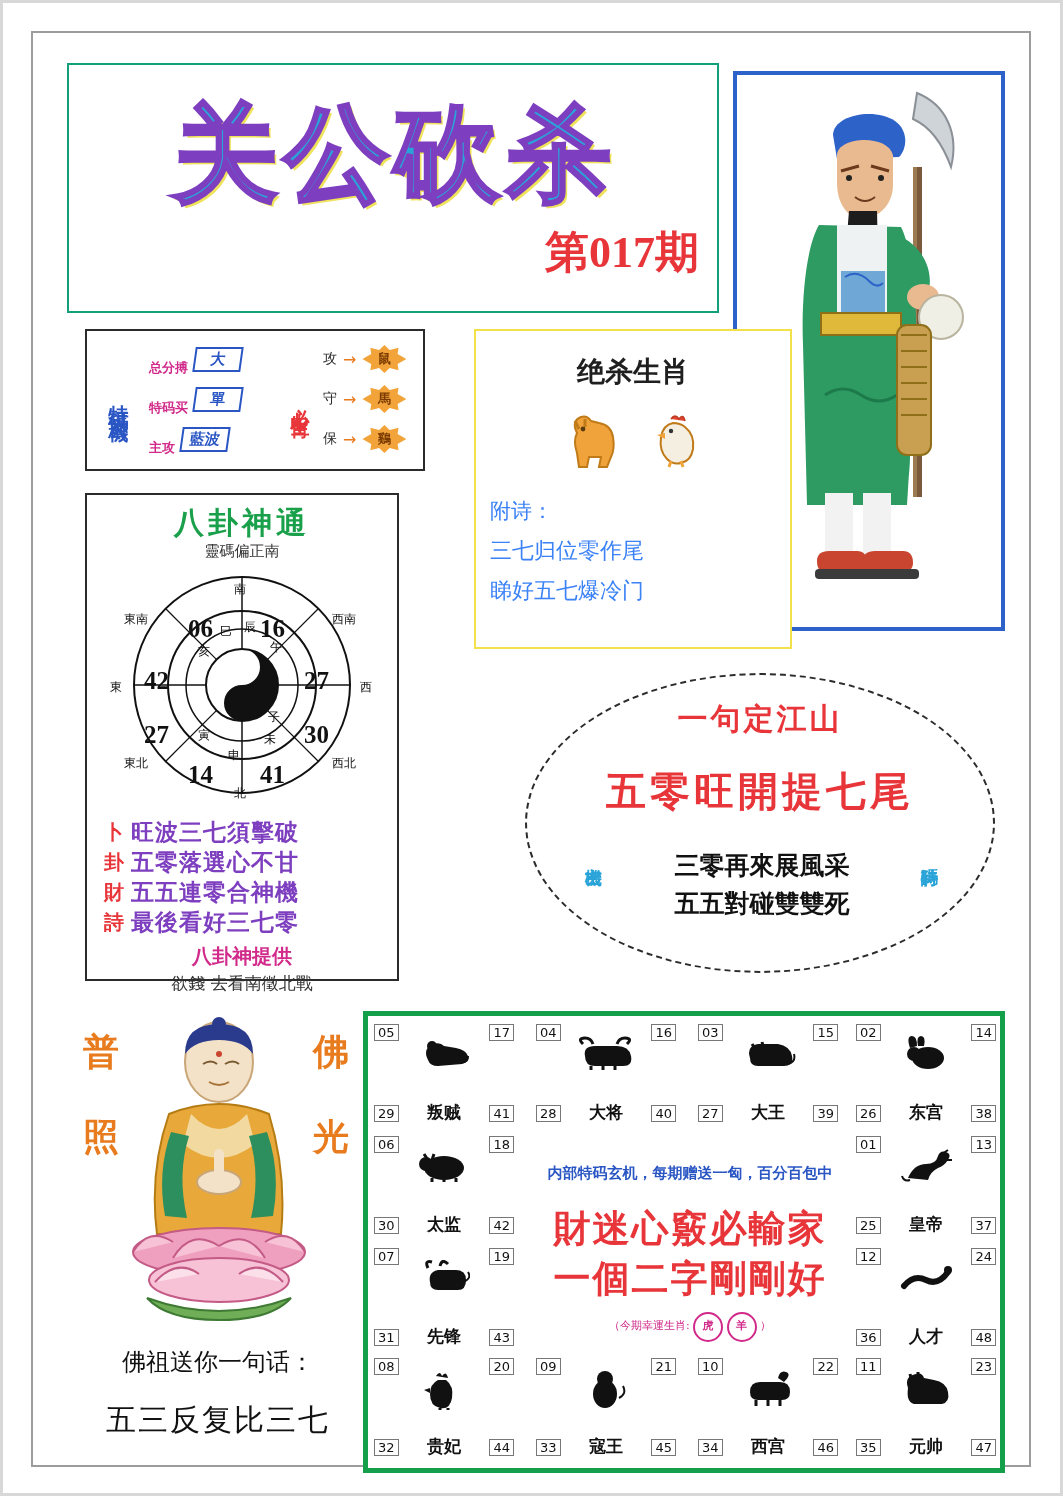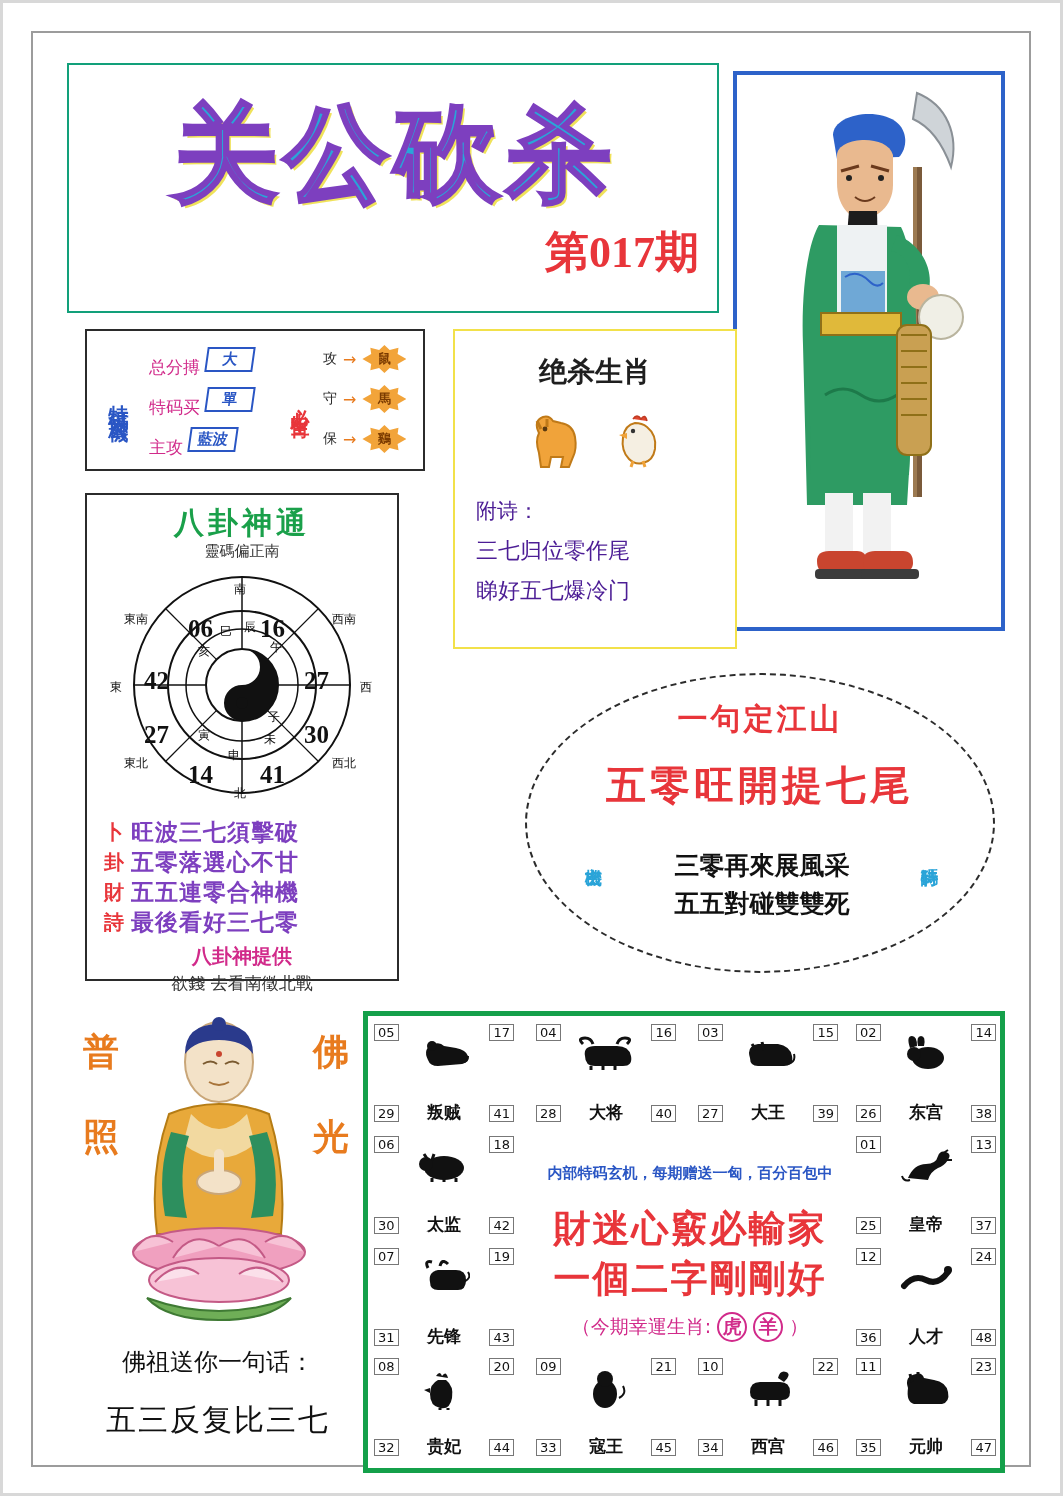--- a/index.html
+++ b/index.html
@@ -50,47 +50,47 @@
 
   
   .info-box{
     position:absolute;left:52px;top:296px;width:340px;height:142px;
     border:2px solid #2b2b2b;background:#fff;box-sizing:border-box;
   }
   .info-col1{position:absolute;left:8px;top:8px;width:48px;text-align:center;
     color:#2a56c4;font-weight:bold;font-size:20px;line-height:40px;}
   .info-col2{position:absolute;left:62px;top:8px;width:120px;}
   .info-row{height:40px;display:flex;align-items:center;gap:6px;}
-  .info-label{font-size:17px;color:#d12a8a;font-weight:normal;margin-top:17px;}
+  .info-label{font-size:13px;color:#d12a8a;font-weight:bold;margin-top:17px;}
   .badge{
     display:inline-block;min-width:34px;padding:1px 5px;text-align:center;
     border:2px solid #2a56c4;color:#2a56c4;font-size:15px;font-weight:bold;
     transform:skewX(-8deg);
   }
   .info-col3{position:absolute;left:188px;top:6px;width:42px;text-align:center;
     color:#e8353a;font-weight:bold;font-size:19px;line-height:33px;}
   .info-col4{position:absolute;left:236px;top:8px;width:100px;}
   .srow{height:40px;display:flex;align-items:center;gap:6px;}
   .sch{font-size:14px;color:#2b2b2b;}
   .arrow{color:#e87b1e;font-size:16px;}
   .starlab{
     position:relative;display:inline-block;width:44px;height:28px;
     background:#f2a43a;color:#7a3a00;font-size:13px;font-weight:bold;
     line-height:28px;text-align:center;
     clip-path:polygon(50% 0%,62% 18%,82% 10%,80% 32%,100% 50%,80% 68%,82% 90%,62% 82%,50% 100%,38% 82%,18% 90%,20% 68%,0% 50%,20% 32%,18% 10%,38% 18%);
   }
 
   
   .jue-box{
-    position:absolute;left:420px;top:296px;width:284px;height:320px;
+    position:absolute;left:441px;top:296px;width:318px;height:320px;
     border:2px solid #f2e14a;background:#fff;box-sizing:border-box;
   }
   .jue-title{text-align:center;margin-top:22px;font-size:28px;font-weight:bold;color:#1f1f1f;}
   .jue-animals{display:flex;justify-content:center;gap:26px;margin-top:20px;}
-  .jue-poem{margin-top:22px;padding-left:14px;font-size:22px;color:#4c1d95;line-height:40px;margin-left:7px;}
+  .jue-poem{margin-top:22px;padding-left:14px;font-size:22px;color:#3b82f6;line-height:40px;}
   .jue-poem .lab{font-size:21px;}
 
   
   .bagua-box{
     position:absolute;left:52px;top:460px;width:314px;height:488px;
     border:2px solid #2b2b2b;background:#fff;box-sizing:border-box;
   }
   .bagua-title{text-align:center;margin-top:8px;font-size:30px;font-weight:bold;color:#1aa04a;letter-spacing:4px;}
   .bagua-sub{text-align:center;font-size:15px;color:#333;margin-top:-2px;}
   .bagua-wrap{position:relative;width:300px;height:250px;margin:2px auto 0;}
@@ -102,21 +102,21 @@
   .poem-text{color:#7d3fbf;font-weight:bold;font-size:23px;letter-spacing:1px;}
   .bagua-credit{text-align:center;color:#d12a8a;font-weight:bold;font-size:20px;margin-top:6px;}
   .bagua-credit2{text-align:center;color:#333;font-size:17px;margin-top:2px;}
 
   
   .ellipse-box{
     position:absolute;left:492px;top:640px;width:470px;height:300px;
     border:2px dashed #2b2b2b;border-radius:50%;box-sizing:border-box;background:#fff;
   }
   .ell-title{text-align:center;margin-top:24px;font-size:30px;font-weight:bold;color:#e8353a;letter-spacing:3px;}
-  .ell-main{text-align:center;margin-top:18px;font-size:40px;font-weight:bold;color:#e8353a;letter-spacing:4px;}
+  .ell-main{text-align:center;margin-top:24px;font-size:40px;font-weight:bold;color:#e8353a;letter-spacing:4px;}
   .ell-side-l{position:absolute;left:52px;top:180px;width:26px;font-size:17px;color:#2aa4d8;font-weight:bold;line-height:22px;text-align:center;}
   .ell-side-r{position:absolute;right:52px;top:180px;width:26px;font-size:17px;color:#2aa4d8;font-weight:bold;line-height:22px;text-align:center;}
   .ell-poem{position:absolute;left:0;top:172px;width:470px;text-align:center;font-size:25px;font-weight:bold;color:#111;line-height:38px;}
 
   
   .buddha-area{position:absolute;left:40px;top:975px;width:290px;height:470px;}
   .pu{position:absolute;left:10px;top:20px;font-size:36px;font-weight:bold;color:#e87b1e;}
   .zhao{position:absolute;left:10px;top:105px;font-size:36px;font-weight:bold;color:#e87b1e;}
   .fo{position:absolute;left:240px;top:20px;font-size:36px;font-weight:bold;color:#e87b1e;}
   .guang{position:absolute;left:240px;top:105px;font-size:36px;font-weight:bold;color:#e87b1e;}
@@ -133,21 +133,21 @@
   .zn.tl{left:4px;top:2px;}
   .zn.tr{right:4px;top:2px;}
   .zn.bl{left:4px;bottom:6px;}
   .zn.br{right:4px;bottom:6px;}
   .zname{position:absolute;left:0;bottom:4px;width:148px;text-align:center;font-size:17px;color:#111;font-weight:bold;}
   .zicon{position:absolute;left:0;top:14px;width:148px;text-align:center;}
 
   .center-note{position:absolute;left:132px;top:148px;width:380px;text-align:center;font-size:15px;color:#2a56c4;font-weight:bold;}
   .center-red1{position:absolute;left:122px;top:188px;width:400px;text-align:center;font-size:37px;font-weight:bold;color:#e8353a;letter-spacing:2px;}
   .center-red2{position:absolute;left:122px;top:238px;width:400px;text-align:center;font-size:37px;font-weight:bold;color:#e8353a;letter-spacing:2px;}
-  .lucky{position:absolute;left:122px;top:296px;width:400px;text-align:center;font-size:19px;color:#d12a8a;}
+  .lucky{position:absolute;left:122px;top:296px;width:400px;text-align:center;font-size:11px;color:#d12a8a;}
   .lucky .circ{display:inline-block;width:26px;height:26px;line-height:24px;text-align:center;border:2px solid #d12a8a;border-radius:50%;font-weight:bold;}
 </style>
 </head>
 <body>
 
 <div class="page">
  <div class="frame">
 
   <div class="title-box">
     <div class="main-title">关公砍杀</div>

